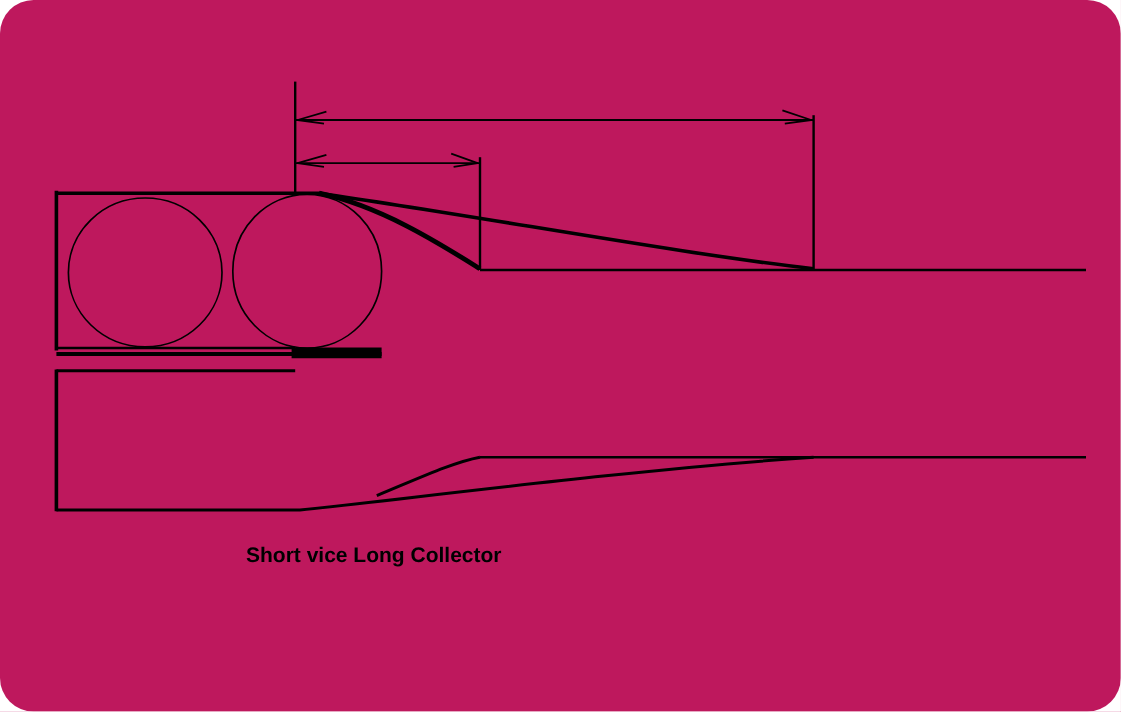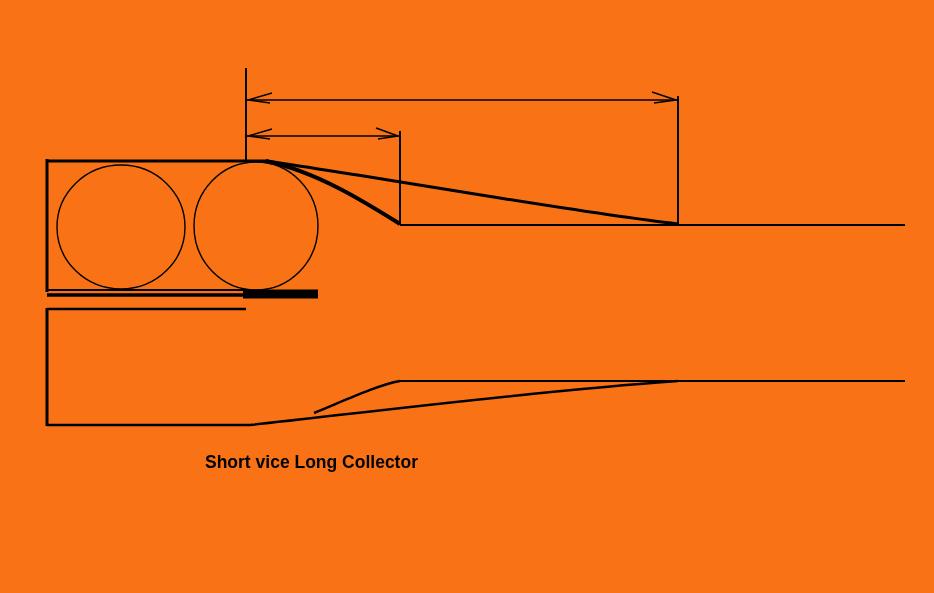--- a/index.html
+++ b/index.html
@@ -4,23 +4,24 @@
 <style>
   html, body {
     margin: 0;
     padding: 0;
     background: #ffffff;
   }
   .canvas {
     position: relative;
     width: 934px;
     height: 593px;
-    background: #f97316;
+    background: #be185d;
     overflow: hidden;
     font-family: "Liberation Sans", sans-serif;
+    border-radius: 28px;
   }
   svg {
     display: block;
   }
   .caption-text {
     font-family: "Liberation Sans", sans-serif;
     font-weight: 700;
     font-size: 17.5px;
     fill: #000000;
   }

